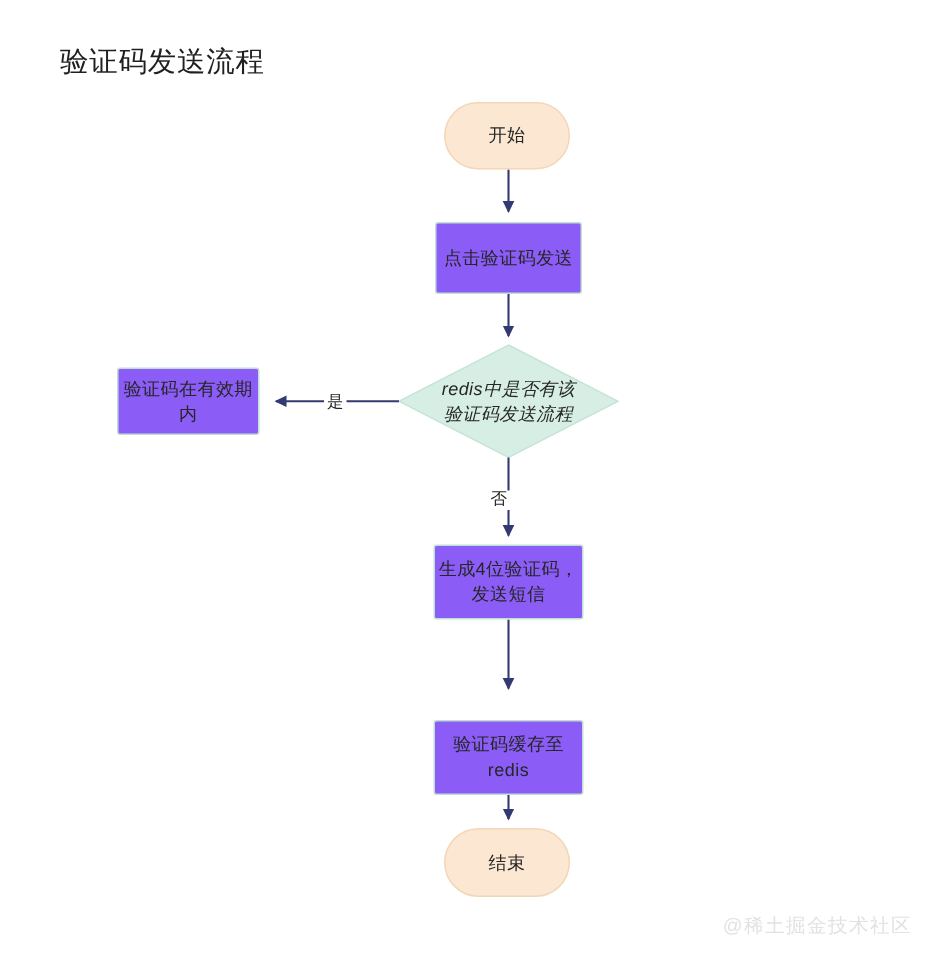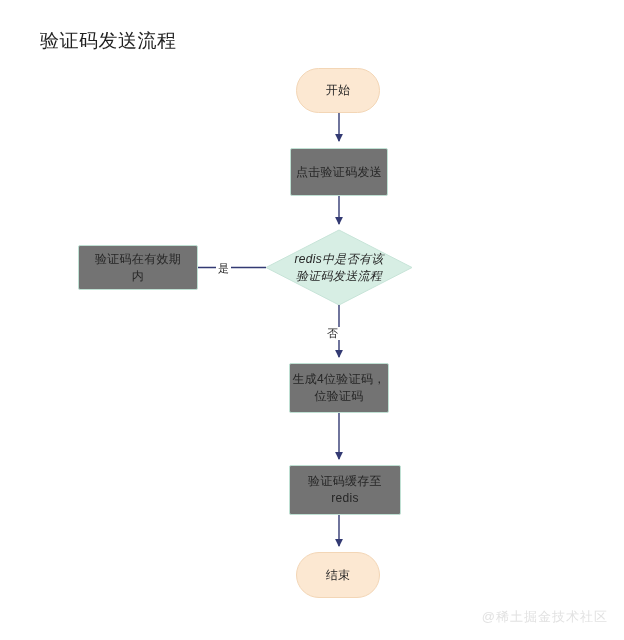--- a/index.html
+++ b/index.html
@@ -58,21 +58,21 @@
     line-height: 17px;
     color: #262626;
     letter-spacing: 0.3px;
   }
   .node-terminal {
     background: #fce8d2;
     border: 1px solid #f3d6b6;
     border-radius: 26px;
   }
   .node-process {
-    background: #737373;
+    background: #8b5cf6;
     border: 1px solid #bfe0d3;
     border-radius: 2px;
   }
   .node-decision {
     background: transparent;
     border: none;
   }
   .node-decision .diamond-label {
     position: relative;
     z-index: 2;
@@ -131,35 +131,35 @@
     <span>点击验证码发送</span>
   </div>
 
   <div class="node node-decision" style="left:266px; top:230px; width:146px; height:75px;font-style:italic;">
     <div class="diamond-label">
       <span class="nl">redis中是否有该</span>
       <span class="nl">验证码发送流程</span>
     </div>
   </div>
 
-  <div class="node node-process" style="left:78px; top:245px; width:120px; height:45px;">
+  <div class="node node-process" style="left:78px; top:245px; width:95px; height:45px;">
     <div>
       <span class="nl">验证码在有效期</span>
       <span class="nl">内</span>
     </div>
   </div>
 
   <div class="node node-process" style="left:289px; top:363px; width:100px; height:50px;text-align:center;">
     <div>
       <span class="nl">生成4位验证码，</span>
-      <span class="nl">位验证码</span>
+      <span class="nl">发送短信</span>
     </div>
   </div>
 
-  <div class="node node-process" style="left:289px; top:465px; width:112px; height:50px;">
+  <div class="node node-process" style="left:289px; top:480px; width:100px; height:50px;">
     <div>
       <span class="nl">验证码缓存至</span>
       <span class="nl">redis</span>
     </div>
   </div>
 
   <div class="node node-terminal" style="left:296px; top:552px; width:84px; height:46px;font-family:Liberation Serif, serif;">
     <span>结束</span>
   </div>
 

